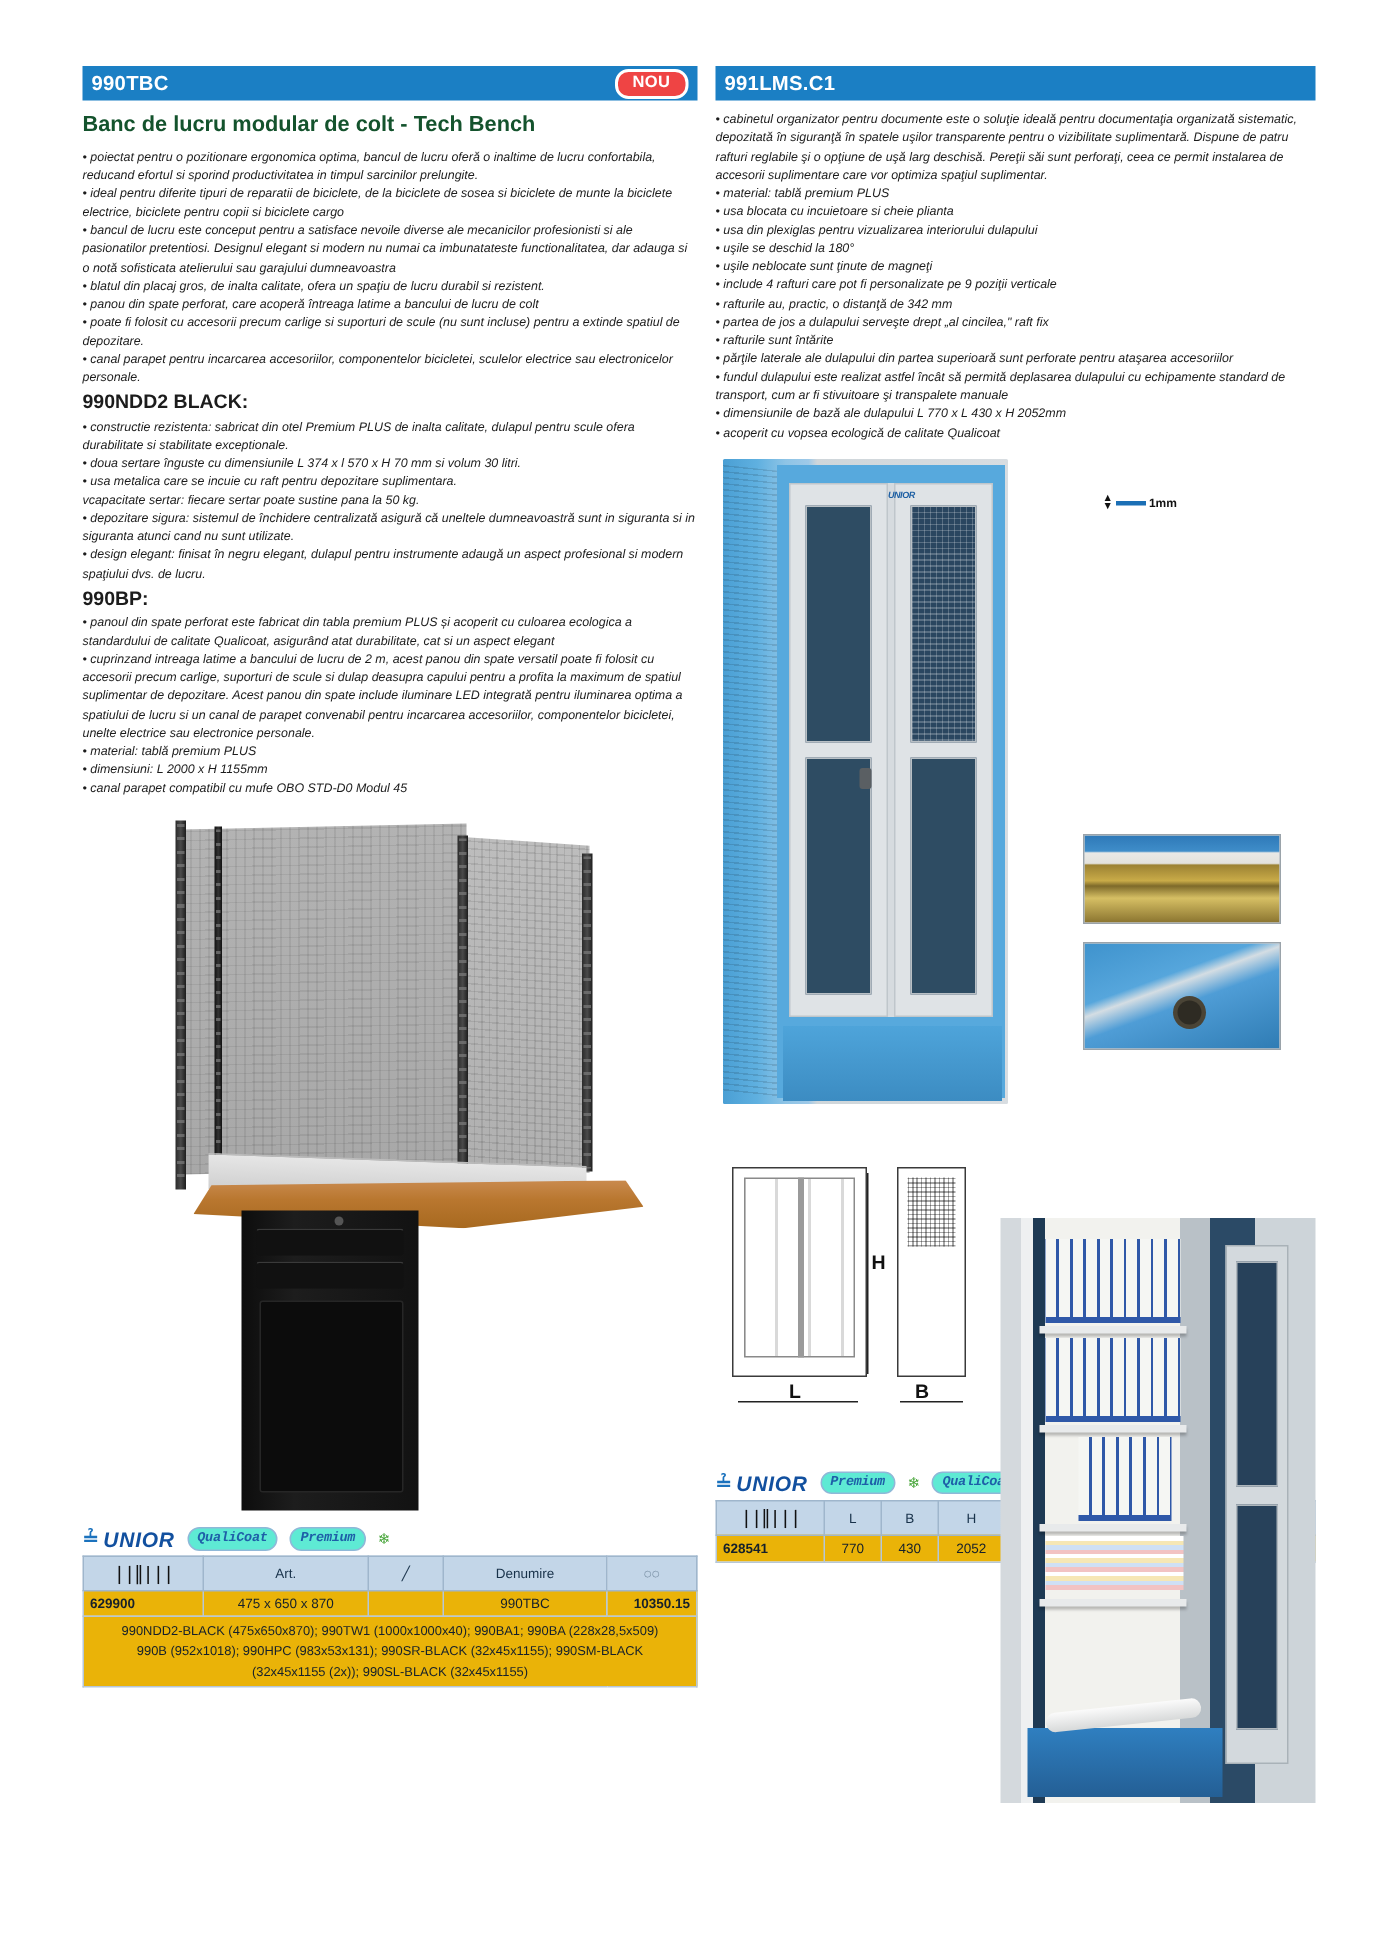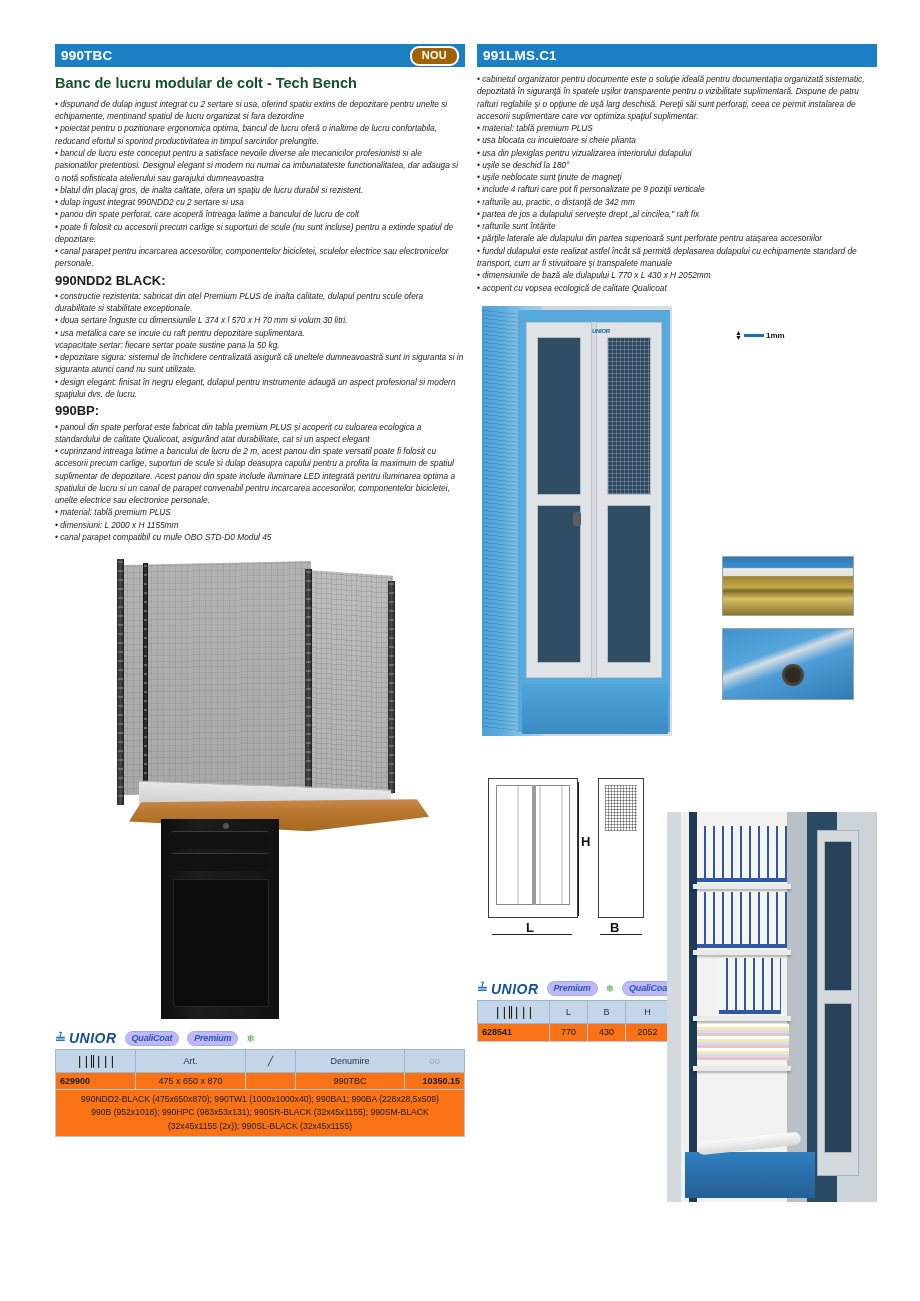--- a/index.html
+++ b/index.html
@@ -17,21 +17,21 @@
   .col.right { width:400px; }
 
   
   .hdr {
     height:23px; background:#1b7fc4; position:relative;
     display:flex; align-items:center; padding:0 6px;
   }
   .hdr-code { color:#ffffff; font-weight:bold; font-size:13.5px; letter-spacing:.2px; }
   .nou {
     position:absolute; right:6px; top:50%; transform:translateY(-50%);
-    background:#a16207; color:#fff; font-weight:bold; font-size:11px;
+    background:#ef4444; color:#fff; font-weight:bold; font-size:11px;
     padding:2px 10px 3px; border-radius:9px; border:2px solid #ffffff;
     line-height:1; letter-spacing:.3px;
   }
   .title-row { display:flex; align-items:flex-start; justify-content:space-between; margin-top:9px; }
   .title { font-size:14.5px; font-weight:bold; color:#14532d; line-height:1.1; }
   .lms-logo {
     font-size:12px; font-weight:bold; font-style:italic; color:#3f7fbf;
     letter-spacing:-1px; margin-top:1px;
   }
 
@@ -91,34 +91,34 @@
   .cab .drw.d2 { top:34px; }
   .cab .door { position:absolute; left:12px; top:60px; width:96px; height:128px; background:#0c0c0c; border:1px solid #262626; border-radius:2px;}
   .cab .knob { position:absolute; left:62px; top:4px; width:6px; height:6px; border-radius:50%; background:#555; }
 
   
   .logostrip { display:flex; align-items:center; gap:8px; height:22px; margin-top:6px; }
   .unior { display:flex; align-items:center; gap:3px; }
   .unior .swoosh { color:#1b72bd; font-size:13px; font-weight:bold; }
   .unior .wm { color:#12509f; font-weight:bold; font-style:italic; font-size:14px; letter-spacing:.5px; }
   .badge {
-    border:1px solid #8fb8d8; border-radius:8px; background:#c4b5fd;
+    border:1px solid #8fb8d8; border-radius:8px; background:#5eead4;
     color:#1e5fa8; font-weight:bold; font-style:italic; font-size:9px;
-    padding:1px 6px; letter-spacing:-.2px; line-height:1.25;
+    padding:1px 6px; letter-spacing:-.2px; line-height:1.25;font-family:Liberation Mono, monospace;
   }
   .leaf { color:#49a63b; font-size:10px; }
 
   
   table.spec { width:100%; border-collapse:collapse; font-size:9px; }
   table.spec thead th {
     background:#c3d6e8; border:1px solid #9fb6cc; color:#18324a;
     font-weight:normal; font-size:9px; padding:3px 4px; height:19px;
   }
   table.spec td {
-    background:#f97316; border:1px solid #b6c7d8; padding:3px 4px; color:#15202b;
+    background:#eab308; border:1px solid #b6c7d8; padding:3px 4px; color:#15202b;
   }
   .b { font-weight:bold; }
   .bar { letter-spacing:-1px; font-family:"Liberation Mono", monospace; font-size:13px; color:#111; }
   .t-center { text-align:center; }
   .t-right { text-align:right; }
   .t-left { text-align:left; }
   .acc-row td { font-size:8.6px; line-height:1.55; text-align:center; padding:2px 6px; }
   .pill { display:inline-block; background:#8d8d8d; color:#fff; font-size:7.5px; font-weight:bold; padding:1px 4px; border-radius:2px; }
 
   
@@ -193,25 +193,24 @@
     <div class="hdr">
       <span class="hdr-code">990TBC</span>
       <span class="nou">NOU</span>
     </div>
 
     <div class="title-row">
       <div class="title">Banc de lucru modular de colt - Tech Bench</div>
     </div>
 
     <div class="copy">
-      <p>• dispunand de dulap ingust integrat cu 2 sertare si usa, oferind spatiu extins de depozitare pentru unelte si echipamente, mentinand spatiul de lucru organizat si fara dezordine</p>
       <p>• poiectat pentru o pozitionare ergonomica optima, bancul de lucru oferă o inaltime de lucru confortabila, reducand efortul si sporind productivitatea in timpul sarcinilor prelungite.</p>
+      <p>• ideal pentru diferite tipuri de reparatii de biciclete, de la biciclete de sosea si biciclete de munte la biciclete electrice, biciclete pentru copii si biciclete cargo</p>
       <p>• bancul de lucru este conceput pentru a satisface nevoile diverse ale mecanicilor profesionisti si ale pasionatilor pretentiosi. Designul elegant si modern nu numai ca imbunatateste functionalitatea, dar adauga si o notă sofisticata atelierului sau garajului dumneavoastra</p>
       <p>• blatul din placaj gros, de inalta calitate, ofera un spaţiu de lucru durabil si rezistent.</p>
-      <p>• dulap ingust integrat 990NDD2 cu 2 sertare si usa</p>
       <p>• panou din spate perforat, care acoperă întreaga latime a bancului de lucru de colt</p>
       <p>• poate fi folosit cu accesorii precum carlige si suporturi de scule (nu sunt incluse) pentru a extinde spatiul de depozitare.</p>
       <p>• canal parapet pentru incarcarea accesoriilor, componentelor bicicletei, sculelor electrice sau electronicelor personale.</p>
       <p class="sub">990NDD2 BLACK:</p>
       <p>• constructie rezistenta: sabricat din otel Premium PLUS de inalta calitate, dulapul pentru scule ofera durabilitate si stabilitate exceptionale.</p>
       <p>• doua sertare înguste cu dimensiunile L 374 x l 570 x H 70 mm si volum 30 litri.</p>
       <p>• usa metalica care se incuie cu raft pentru depozitare suplimentara.</p>
       <p>vcapacitate sertar: fiecare sertar poate sustine pana la 50 kg.</p>
       <p>• depozitare sigura: sistemul de închidere centralizată asigură că uneltele dumneavoastră sunt in siguranta si in siguranta atunci cand nu sunt utilizate.</p>
       <p>• design elegant: finisat în negru elegant, dulapul pentru instrumente adaugă un aspect profesional si modern spaţiului dvs. de lucru.</p>

